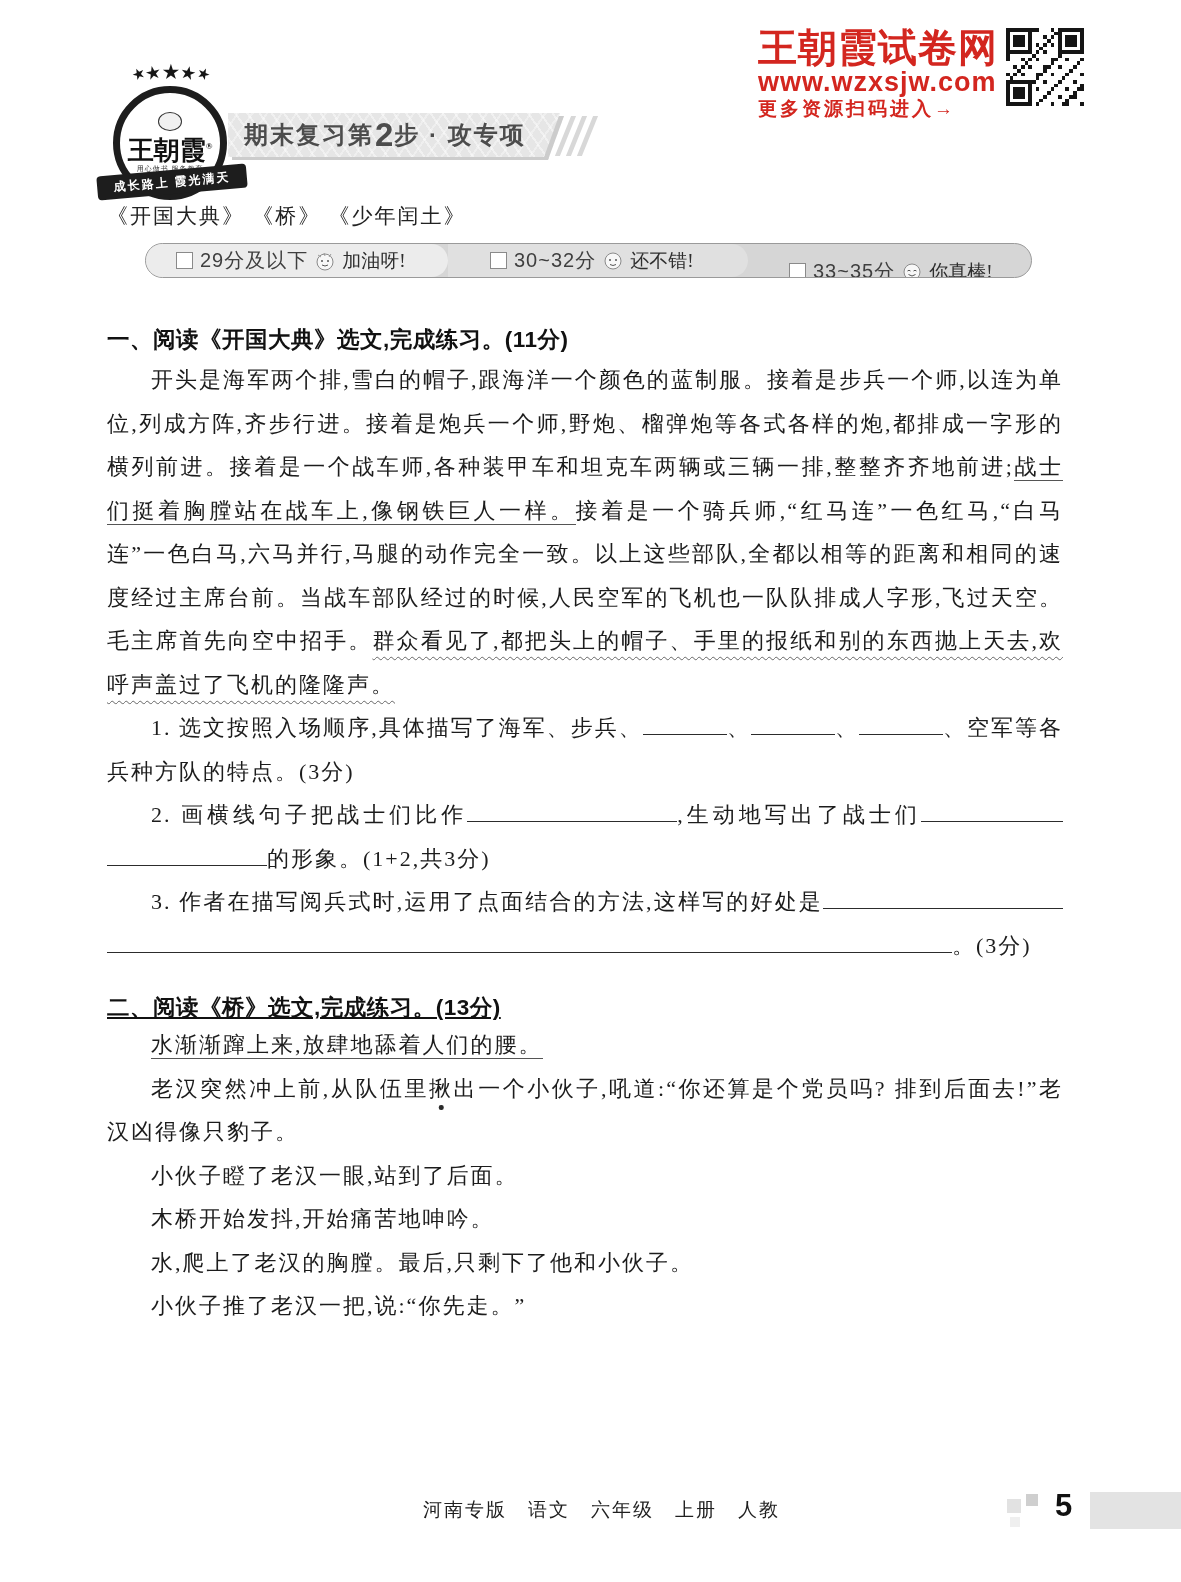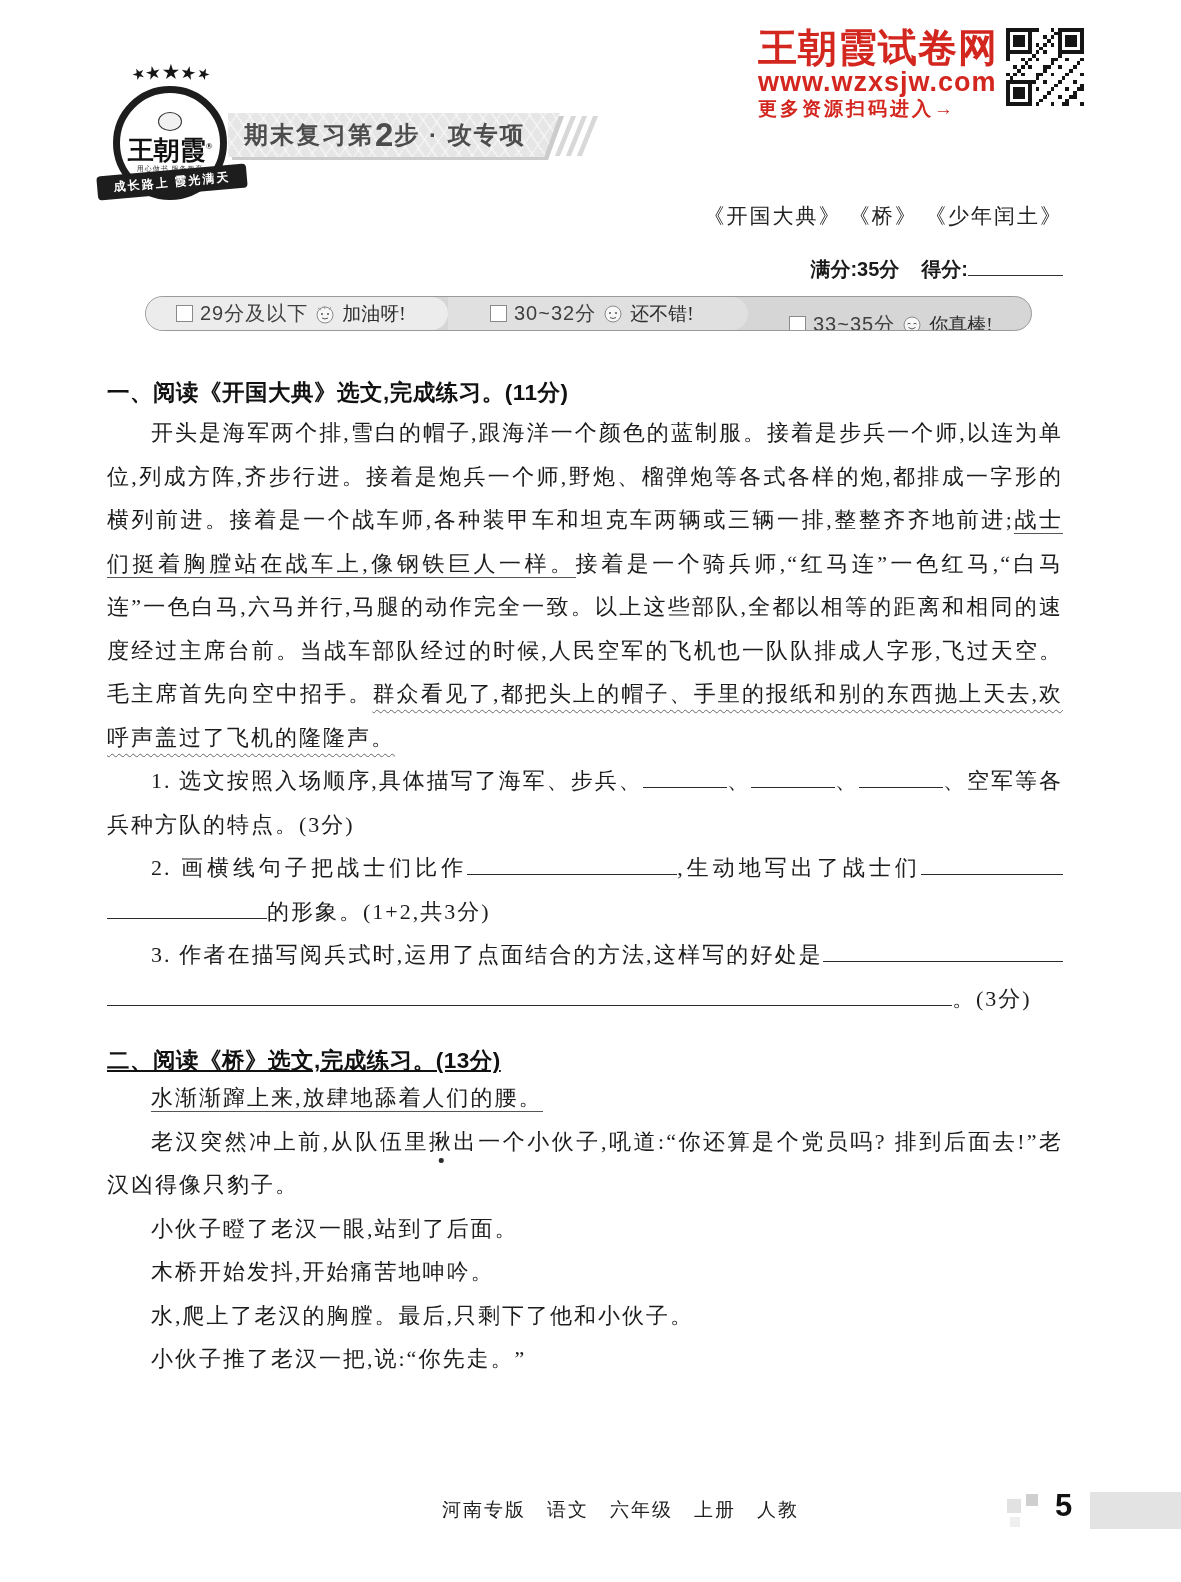--- a/index.html
+++ b/index.html
@@ -45,21 +45,21 @@
           font-family:"Liberation Sans","DejaVu Sans",sans-serif;font-weight:bold;color:#4c4c4c;
           font-size:24px;letter-spacing:2px;}
   .banner .big-num{font-size:33px;letter-spacing:0;margin:0 1px;}
   .banner-stripes{position:absolute;left:563px;top:116px;display:flex;gap:6px;}
   .banner-stripes i{display:block;width:5px;height:40px;background:#d8d8d8;transform:skewX(-22deg);}
 
   
   .content{position:absolute;left:107px;top:186px;width:956px;}
   .title{text-align:center;font-family:"Liberation Sans","DejaVu Sans",sans-serif;font-weight:bold;
          font-size:35px;line-height:44px;letter-spacing:3px;color:#111;}
-  .subtitle{text-align:right;font-size:21px;margin-top:16px;letter-spacing:2px;color:#222;}
+  .subtitle{text-align:left;font-size:21px;margin-top:16px;letter-spacing:2px;color:#222;}
   .score-line{margin-top:26px;text-align:right;font-family:"Liberation Sans","DejaVu Sans",sans-serif;
          font-weight:bold;font-size:20px;color:#1a1a1a;}
   .score-line .gap{display:inline-block;width:22px;}
   .score-blank{display:inline-block;width:95px;border-bottom:1.5px solid #333;height:18px;}
 
   
   .band{position:relative;margin-top:13px;margin-left:38px;width:885px;height:33px;
         background:#d6d6d6;border:1.5px solid #9a9a9a;border-radius:18px;overflow:hidden;
         font-family:"Liberation Sans","DejaVu Sans",sans-serif;}
   .band .shade1{position:absolute;left:-4px;top:0;width:306px;height:100%;background:#ececec;border-radius:0 17px 17px 0;}
@@ -81,21 +81,21 @@
   .seg-plain{}
   .seg-u{border-bottom:1.5px solid #555;padding-bottom:1px;}
   .seg-wavy{text-decoration:underline;text-decoration-style:wavy;text-decoration-color:#666;
             text-decoration-thickness:1px;text-underline-offset:8px;}
   .seg-blank{display:inline-block;border-bottom:1.5px solid #2c2c2c;height:1em;vertical-align:baseline;}
   .seg-em{position:relative;}
   .seg-em::after{content:"";position:absolute;left:50%;bottom:-9px;width:4.5px;height:4.5px;
             border-radius:50%;background:#2a2a2a;transform:translateX(-50%);}
 
   
-  .footer-text{position:absolute;left:442px;top:1497px;font-size:19px;letter-spacing:2px;color:#1f1f1f;}
+  .footer-text{position:absolute;left:423px;top:1497px;font-size:19px;letter-spacing:2px;color:#1f1f1f;}
   .pgdeco1{position:absolute;left:1007px;top:1499px;width:14px;height:14px;background:#e2e2e2;}
   .pgdeco2{position:absolute;left:1026px;top:1494px;width:12px;height:12px;background:#cfcfcf;}
   .pgdeco3{position:absolute;left:1010px;top:1517px;width:10px;height:10px;background:#efefef;}
   .page-num{position:absolute;left:1055px;top:1488px;font-family:"Liberation Sans","DejaVu Sans",sans-serif;
         font-weight:bold;font-size:31px;color:#111;}
   .page-bar{position:absolute;left:1090px;top:1492px;width:91px;height:37px;background:#e3e3e3;}
 </style>
 </head>
 <body>
 
@@ -303,23 +303,20 @@
   </div>
   <div class="banner-stripes">
       <i></i>
       <i></i>
       <i></i>
     </div>
 
   <div class="content">
     <div class="subtitle">《开国大典》 《桥》 《少年闰土》</div>
 
-    <div class="score-line">
-      <span>满分:35分</span><span class="gap"></span><span>得分:</span><span class="score-blank"></span>
-    </div>
 
     <div class="band">
       <div class="shade1"></div>
       <div class="shade2"></div>
       <div class="tier t1">
         <span class="checkbox"></span>
         <span class="range">29分及以下</span>
         <svg class="face" viewBox="0 0 20 20">
             <circle cx="10" cy="11" r="8" fill="#f7f7f7" stroke="#8a8a8a"></circle>
             <circle cx="7" cy="10" r="1" fill="#555"></circle>

